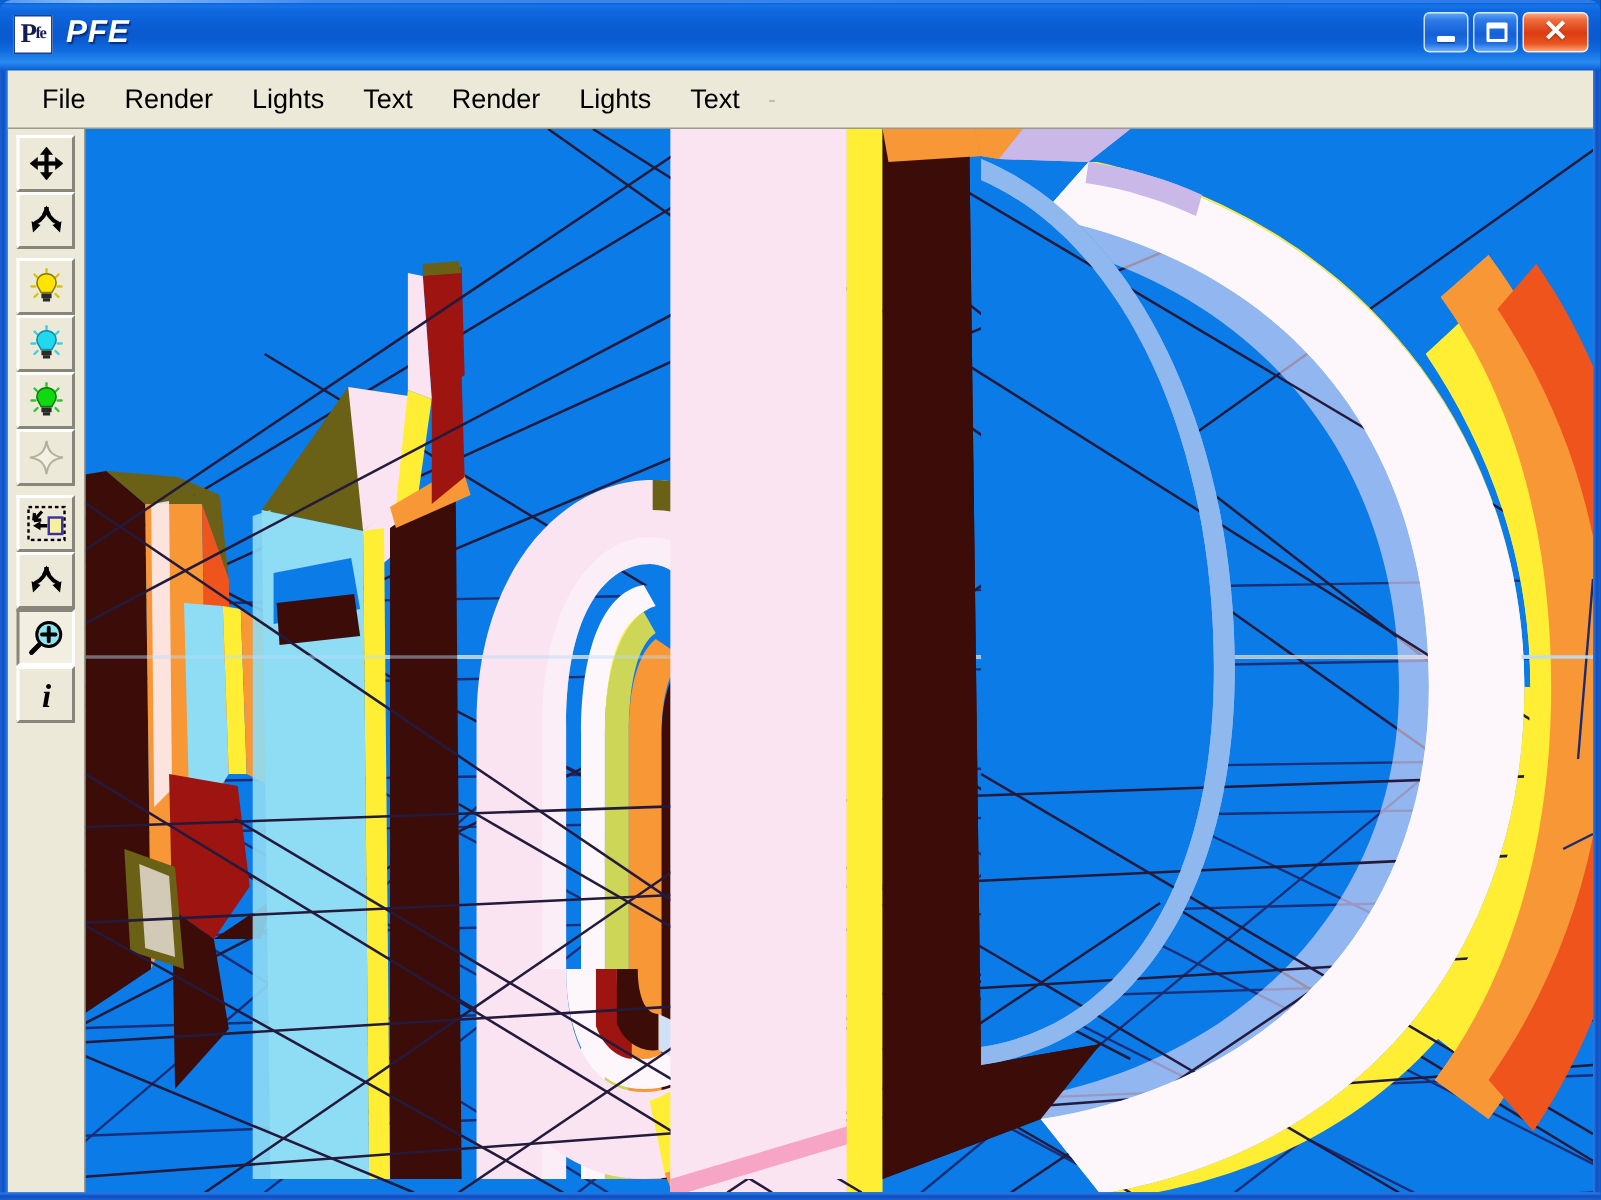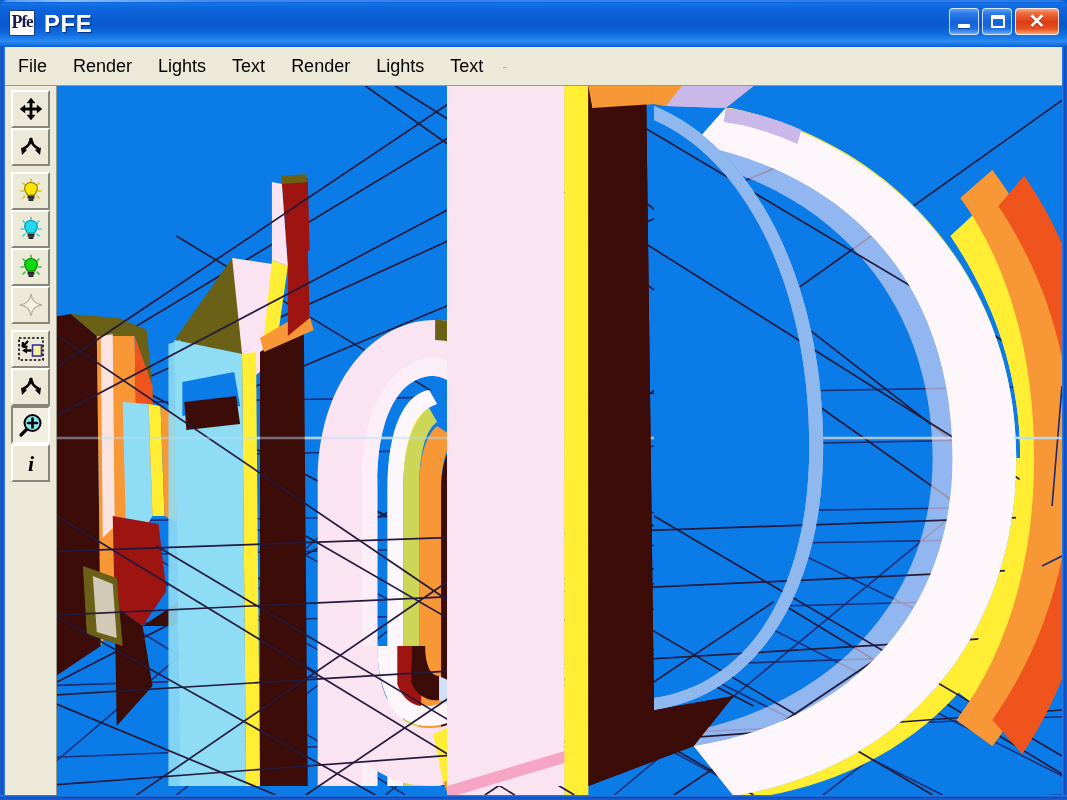--- a/index.html
+++ b/index.html
@@ -50,27 +50,28 @@
     position:absolute;left:9px;top:10px;width:26px;height:26px;
     background:#fff;border:1px solid #1c3f8f;box-sizing:border-box;
     display:flex;align-items:center;justify-content:center;
     overflow:hidden;
   }
   .app-icon span{
     color:#161b52;font-family:"Liberation Serif","DejaVu Serif",serif;
     font-weight:bold;font-size:18px;line-height:18px;letter-spacing:-1px;
     display:block;transform:translate(0px,-1px);
   }
-  .app-icon .sub{font-size:17px;}
+  .app-icon .sub{font-size:11px;}
   .title-text{
     position:absolute;left:44px;top:10px;
-    color:#ffffff;font-size:24px;font-weight:bold;
+    color:#ffffff;font-size:21px;font-weight:bold;
     letter-spacing:0.5px;
     text-shadow:1px 1px 1px rgba(0,0,40,.55);
     font-family:"Liberation Sans","DejaVu Sans",sans-serif;
+    font-style:italic;
   }
 
   
   .winbtns{position:absolute;right:8px;top:8px;height:30px;display:flex;gap:3px;}
   .winbtn{
     width:30px;height:27px;border-radius:4px;box-sizing:border-box;
     border:1px solid rgba(255,255,255,.75);
     position:relative;cursor:pointer;
   }
   .winbtn.min,.winbtn.max{
@@ -96,21 +97,21 @@
     text-shadow:0 1px 1px rgba(80,0,0,.45);
   }
 
   
   .menubar{
     position:absolute;left:5px;top:47px;right:5px;height:39px;
     background:#ece9d8;
     border-bottom:1px solid #9a9a8c;
     box-sizing:border-box;
     display:flex;align-items:center;
-    padding-left:0;
+    padding-left:10px;
   }
   .menu-item{
     font-size:18px;color:#000;padding:3px 13px;cursor:default;
     white-space:nowrap;
   }
   .menu-dash{
     color:#b9b6a8;font-size:15px;margin-left:6px;
   }
 
   

